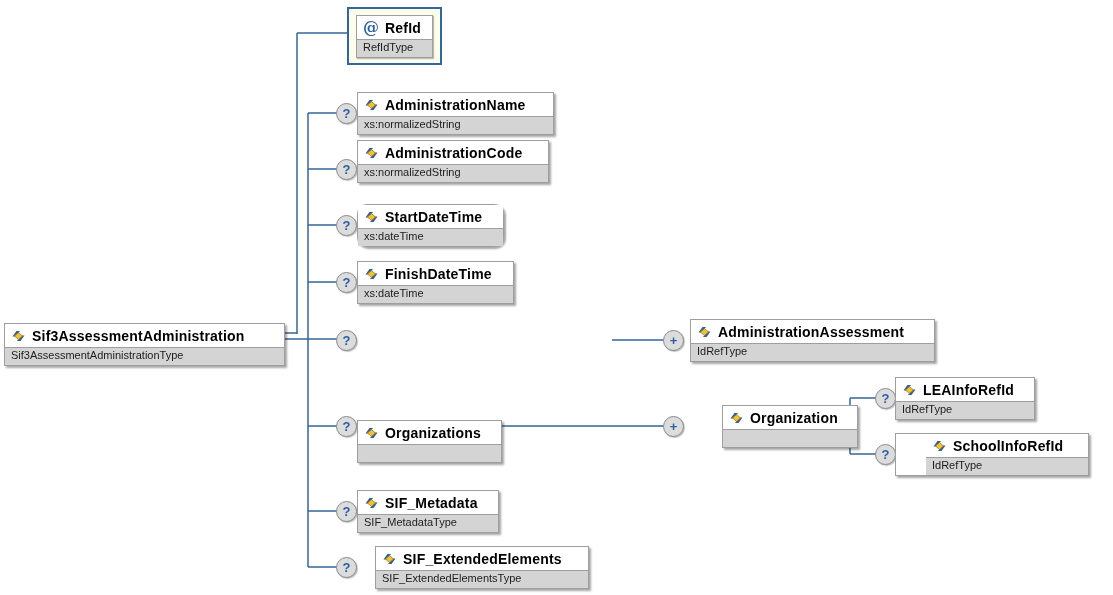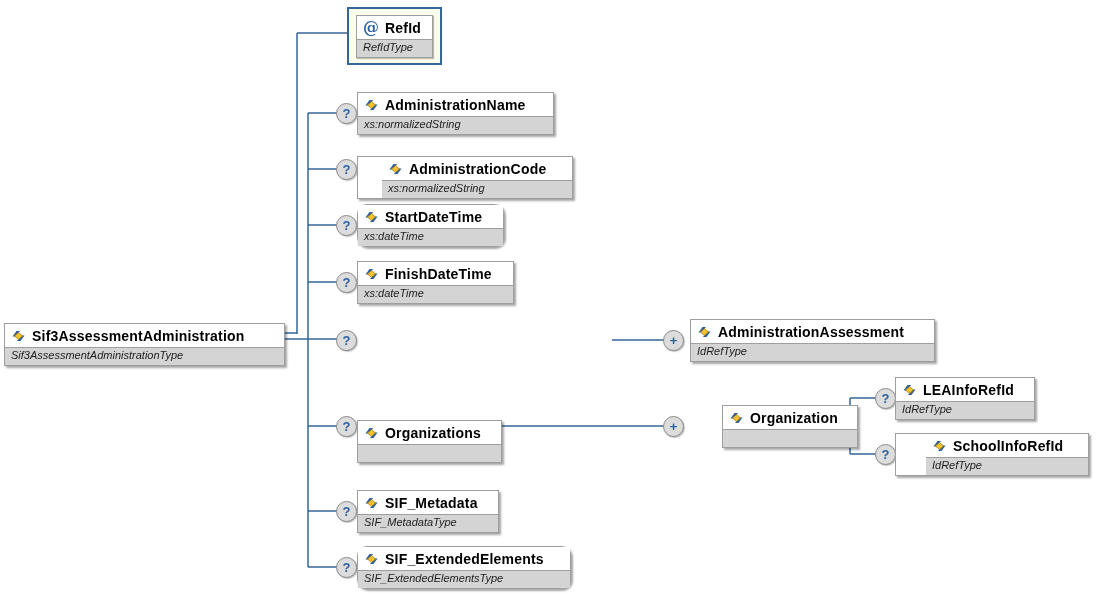--- a/index.html
+++ b/index.html
@@ -15,21 +15,21 @@
     border:1px solid #9e9e9e;
     box-shadow:1.5px 1.5px 2px rgba(0,0,0,.35);
   }
   .nrow {
     display:flex; align-items:center; gap:6px;
     height:23px; padding:0 8px 0 6px; background:#ffffff; white-space:nowrap;
   }
   .nname { font-weight:bold; font-size:14px; color:#000; letter-spacing:.2px; }
   .trow {
     height:16px; background:#d4d4d4; border-top:1px solid #9e9e9e;
-    font-size:11px; color:#1c1c1c; padding:1px 6px 0 6px; white-space:nowrap; overflow:hidden;font-style:italic;
+    font-size:11px; color:#1c1c1c; padding:1px 6px 0 6px; white-space:nowrap; overflow:hidden;
   }
   .attr-wrap {
     position:absolute; background:#fdfdec; border:2px solid #336699;
     box-sizing:border-box;
   }
   .attr-wrap .node { position:absolute; left:7px; top:6px; right:7px; box-shadow:1px 1px 1px rgba(0,0,0,.25); }
   .at {
     color:#2b5fa0; font-weight:bold; font-size:16px; line-height:14px;
     font-family:"DejaVu Serif", serif;
   }
@@ -118,21 +118,21 @@
             <path d="M1.5 6.5 L5.5 1 H9 L5 6.5 Z" fill="#2b5fa0"></path>
             <path d="M13.5 5.5 L9.5 11 H6 L10 5.5 Z" fill="#2b5fa0"></path>
             <path d="M7.5 2.5 L11.5 6 L7.5 9.5 L3.5 6 Z" fill="#f2c12e" stroke="#a07818" stroke-width="0.8"></path>
           </svg>
       </span>
       <span class="nname">AdministrationName</span>
     </div>
     <div class="trow">xs:normalizedString</div>
   </div>
 
-  <div class="node" style="left:357px; top:156px; width:190px;padding-left:24px;">
+  <div class="node" style="left:357px; top:140px; width:190px;">
     <div class="nrow">
       <span class="el-icon">
         <svg width="15" height="12" viewBox="0 0 15 12">
             <path d="M1.5 6.5 L5.5 1 H9 L5 6.5 Z" fill="#2b5fa0"></path>
             <path d="M13.5 5.5 L9.5 11 H6 L10 5.5 Z" fill="#2b5fa0"></path>
             <path d="M7.5 2.5 L11.5 6 L7.5 9.5 L3.5 6 Z" fill="#f2c12e" stroke="#a07818" stroke-width="0.8"></path>
           </svg>
       </span>
       <span class="nname">AdministrationCode</span>
     </div>
@@ -189,21 +189,21 @@
             <path d="M1.5 6.5 L5.5 1 H9 L5 6.5 Z" fill="#2b5fa0"></path>
             <path d="M13.5 5.5 L9.5 11 H6 L10 5.5 Z" fill="#2b5fa0"></path>
             <path d="M7.5 2.5 L11.5 6 L7.5 9.5 L3.5 6 Z" fill="#f2c12e" stroke="#a07818" stroke-width="0.8"></path>
           </svg>
       </span>
       <span class="nname">SIF_Metadata</span>
     </div>
     <div class="trow">SIF_MetadataType</div>
   </div>
 
-  <div class="node" style="left:357px; top:546px; width:212px;border-radius:10px;">
+  <div class="node" style="left:375px; top:546px; width:212px;">
     <div class="nrow">
       <span class="el-icon">
         <svg width="15" height="12" viewBox="0 0 15 12">
             <path d="M1.5 6.5 L5.5 1 H9 L5 6.5 Z" fill="#2b5fa0"></path>
             <path d="M13.5 5.5 L9.5 11 H6 L10 5.5 Z" fill="#2b5fa0"></path>
             <path d="M7.5 2.5 L11.5 6 L7.5 9.5 L3.5 6 Z" fill="#f2c12e" stroke="#a07818" stroke-width="0.8"></path>
           </svg>
       </span>
       <span class="nname">SIF_ExtendedElements</span>
     </div>

